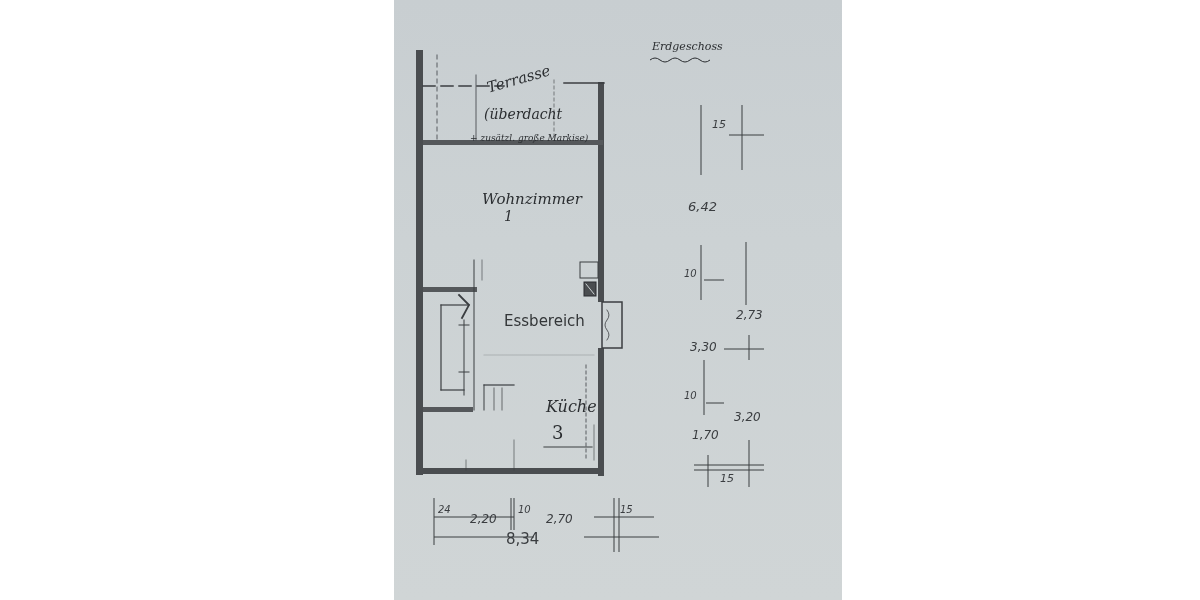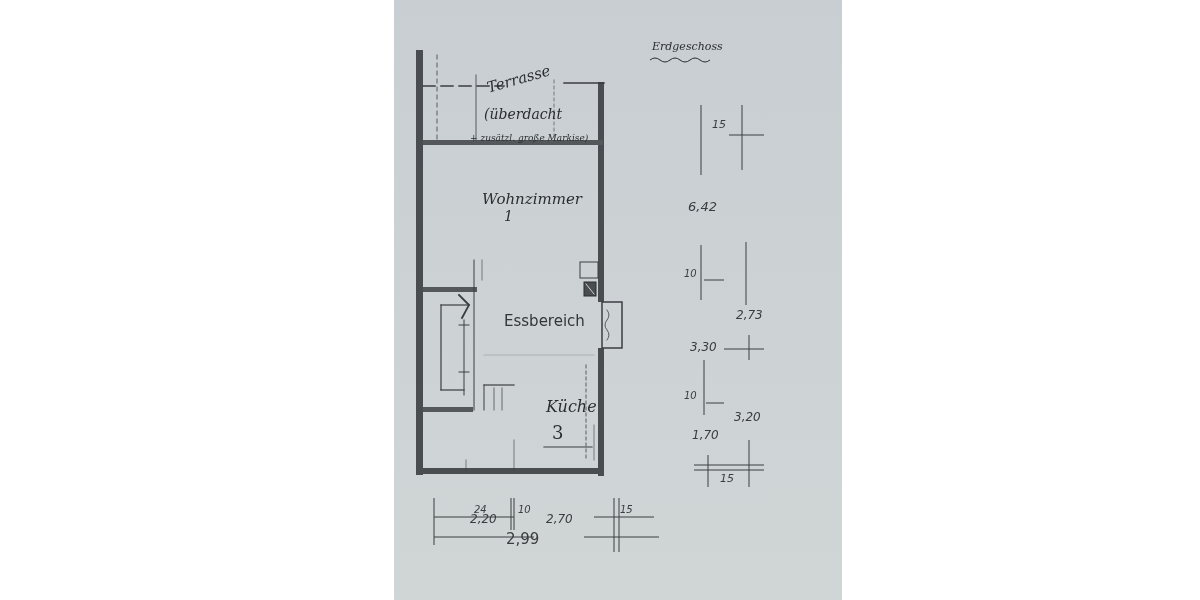--- a/index.html
+++ b/index.html
@@ -114,26 +114,26 @@
   <span class="hand" style="left:76px; top:114px; font-size:9px;margin-top:19px;">+ zusätzl. große Markise)</span>
 
   <span class="hand" style="left:88px; top:190px; font-size:15px;">Wohnzimmer</span>
   <span class="hand" style="left:110px; top:208px; font-size:14px;">1</span>
 
   <span class="label-print" style="left:110px; top:312px;">Essbereich</span>
 
   <span class="hand" style="left:152px; top:397px; font-size:16px;text-align:right;">Küche</span>
   <span class="hand" style="left:158px; top:422px; font-size:18px; font-style:normal;">3</span>
 
-  <span class="dim" style="left:44px; top:504px; font-size:10px;margin-left:36px;">24</span>
+  <span class="dim" style="left:44px; top:504px; font-size:10px;">24</span>
   <span class="dim" style="left:76px; top:512px;">2,20</span>
   <span class="dim" style="left:124px; top:504px; font-size:10px;">10</span>
   <span class="dim" style="left:152px; top:512px;">2,70</span>
   <span class="dim" style="left:226px; top:504px; font-size:10px;">15</span>
-  <span class="dim" style="left:112px; top:530px; font-size:15px; font-style:normal;">2,99</span>
+  <span class="dim" style="left:112px; top:530px; font-size:15px; font-style:normal;">8,34</span>
 
   <span class="dim" style="left:318px; top:118px; font-size:11px;">15</span>
   <span class="dim" style="left:294px; top:199px; font-size:13px;">6,42</span>
   <span class="dim" style="left:290px; top:268px; font-size:10px;">10</span>
   <span class="dim" style="left:342px; top:308px;">2,73</span>
   <span class="dim" style="left:296px; top:340px;">3,30</span>
   <span class="dim" style="left:290px; top:390px; font-size:10px;">10</span>
   <span class="dim" style="left:340px; top:398px;margin-top:12px;">3,20</span>
   <span class="dim" style="left:298px; top:428px;">1,70</span>
   <span class="dim" style="left:326px; top:472px; font-size:11px;">15</span>

